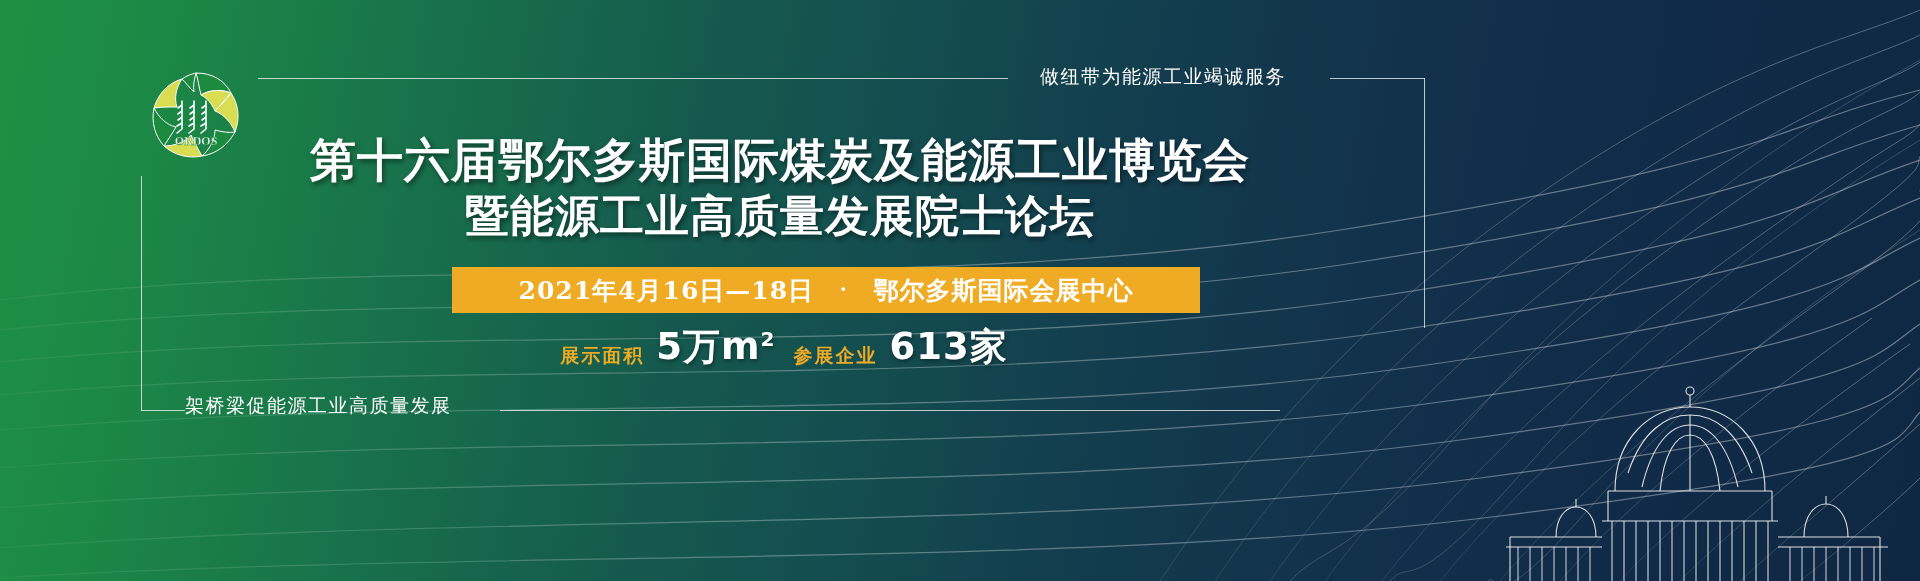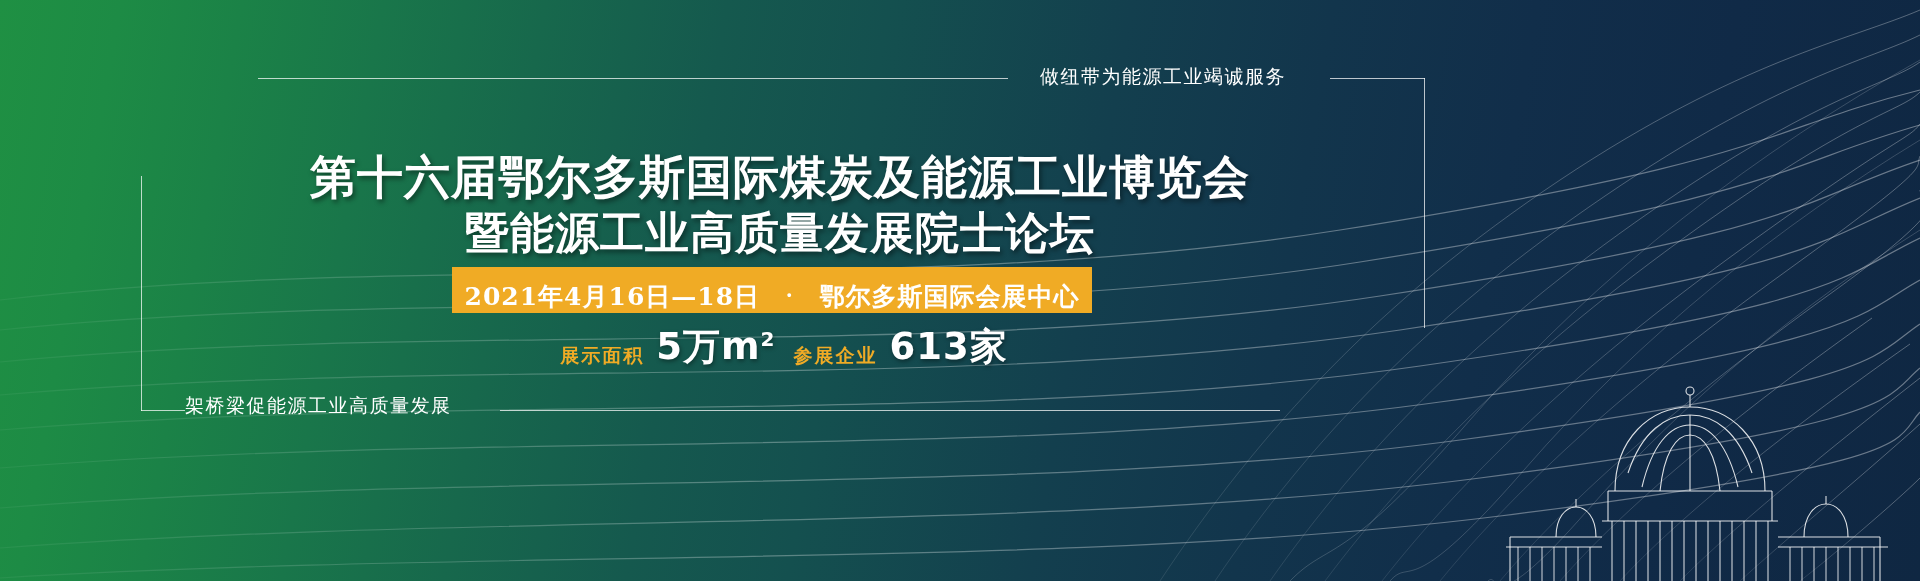--- a/index.html
+++ b/index.html
@@ -33,27 +33,27 @@
   .tagline-bottom{left:185px;top:393px;font-size:19px;}
 
   
   .titles{position:absolute;left:0;top:132px;width:1560px;text-align:center;}
   .title-line{
     color:#ffffff;white-space:nowrap;
     font-family:"DejaVu Serif","Liberation Serif",serif;
     font-weight:700;
     text-shadow:2px 3px 5px rgba(0,0,0,.45);
   }
-  .title-1{font-size:46px;line-height:56px;letter-spacing:1px;margin-top:17px;}
+  .title-1{font-size:46px;line-height:56px;letter-spacing:1px;}
   .title-2{font-size:44px;line-height:56px;letter-spacing:1px;margin-top:0;}
 
   
   .date-bar{
-    position:absolute;left:452px;top:267px;width:640px;height:46px;
-    background:#f0ab25;display:flex;align-items:flex-end;justify-content:center;
+    position:absolute;left:452px;top:267px;width:748px;height:46px;
+    background:#f0ab25;display:flex;align-items:center;justify-content:center;
   }
   .date-text{
     color:#ffffff;font-size:25px;white-space:nowrap;letter-spacing:1px;
     font-family:"DejaVu Serif","Liberation Serif",serif;font-weight:700;
   }
   .dot-sep{padding:0 16px;font-size:20px;position:relative;top:-3px;}
 
   
   .stats{
     position:absolute;left:452px;top:326px;width:668px;height:48px;
@@ -131,20 +131,42 @@
     </g>
   </svg>
 
   <div class="line vline" style="left:141px;top:176px;height:235px;"></div>
   <div class="line hline" style="left:141px;top:410px;width:44px;"></div>
   <div class="line hline" style="left:500px;top:410px;width:780px;"></div>
   <div class="line hline" style="left:258px;top:78px;width:750px;"></div>
   <div class="line hline" style="left:1330px;top:78px;width:95px;"></div>
   <div class="line vline" style="left:1424px;top:78px;height:250px;"></div>
 
+  <div class="logo-wrap">
+    <svg width="110" height="110" viewBox="0 0 110 110">
+      <g stroke="#ffffff" stroke-width="1">
+
+        <path fill="#1c8a3f" d="M55,10 C72,10 84,18 90,30 C80,26 68,27 60,32 C58,24 57,16 55,10Z"></path>
+        <path fill="#d8dd51" d="M90,30 C98,42 99,56 94,69 C90,59 82,51 74,48 C80,42 86,36 90,30Z"></path>
+        <path fill="#1c8a3f" d="M94,69 C87,82 75,91 61,93 C69,86 74,76 74,67 C81,69 88,70 94,69Z"></path>
+        <path fill="#d8dd51" d="M61,93 C47,96 33,92 23,83 C34,83 44,79 50,72 C54,80 58,88 61,93Z"></path>
+        <path fill="#1c8a3f" d="M23,83 C14,73 10,59 13,45 C18,55 26,62 35,64 C31,71 26,78 23,83Z"></path>
+        <path fill="#d8dd51" d="M13,45 C17,31 27,20 41,16 C35,25 33,35 36,44 C28,44 19,44 13,45Z"></path>
+        <path fill="#1c8a3f" d="M41,16 C47,12 51,11 55,10 C53,17 52,23 53,29 C48,24 44,19 41,16Z"></path>
+        <path fill="#d8dd51" d="M60,32 C68,27 80,26 90,30 C84,36 80,42 74,48 C71,41 66,35 60,32Z"></path>
+      </g>
+
+      <g stroke="#ffffff" stroke-width="1.6" fill="none" stroke-linecap="round">
+        <path d="M41,38 L41,66 M41,42 L37,45 M41,48 L37,51 M41,54 L37,57 M41,60 L36,63 M41,66 L36,70"></path>
+        <path d="M53,38 L53,66 M53,42 L49,45 M53,48 L49,51 M53,54 L49,57 M53,60 L48,63 M53,66 L48,70"></path>
+        <path d="M65,38 L65,66 M65,42 L61,45 M65,48 L61,51 M65,54 L61,57 M65,60 L60,63 M65,66 L60,70"></path>
+      </g>
+      <text x="55" y="82" font-size="12" font-weight="700" text-anchor="middle" fill="#ffffff" stroke="#1c8a3f" stroke-width="0.4" font-family="Liberation Serif, serif">ORDOS</text>
+    </svg>
+  </div>
 
   <div class="tagline tagline-bottom">架桥梁促能源工业高质量发展</div>
   <div class="tagline tagline-top">做纽带为能源工业竭诚服务</div>
 
   <div class="titles">
     <div class="title-line title-1">第十六届鄂尔多斯国际煤炭及能源工业博览会</div>
     <div class="title-line title-2">暨能源工业高质量发展院士论坛</div>
   </div>
 
   <div class="date-bar">

